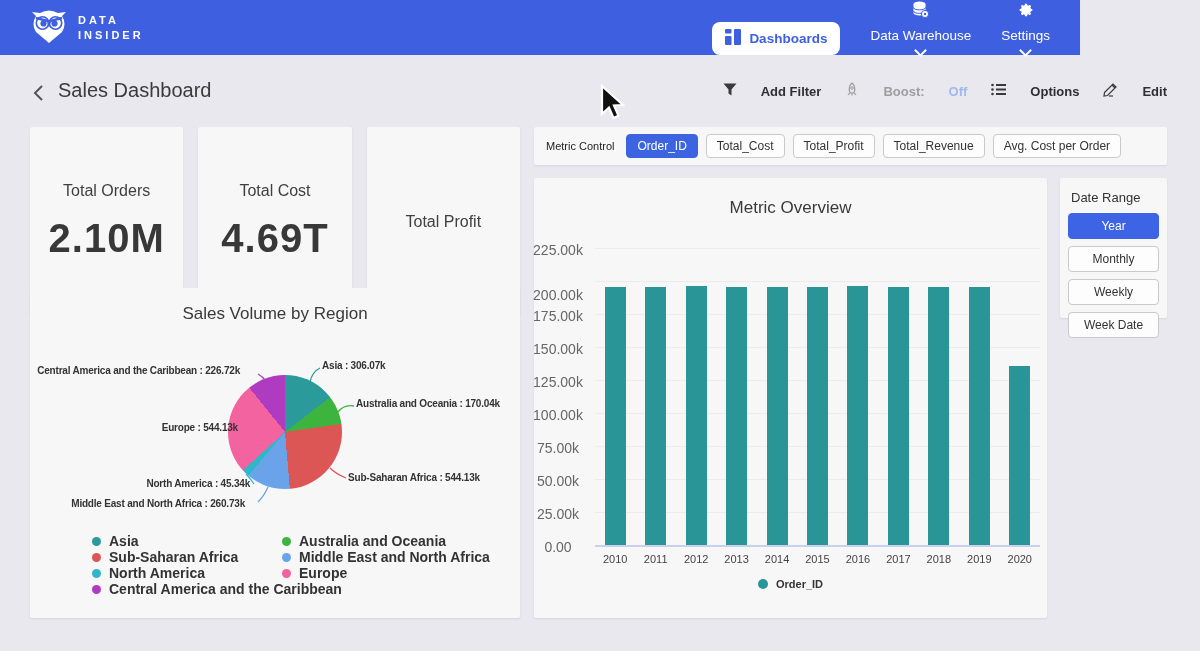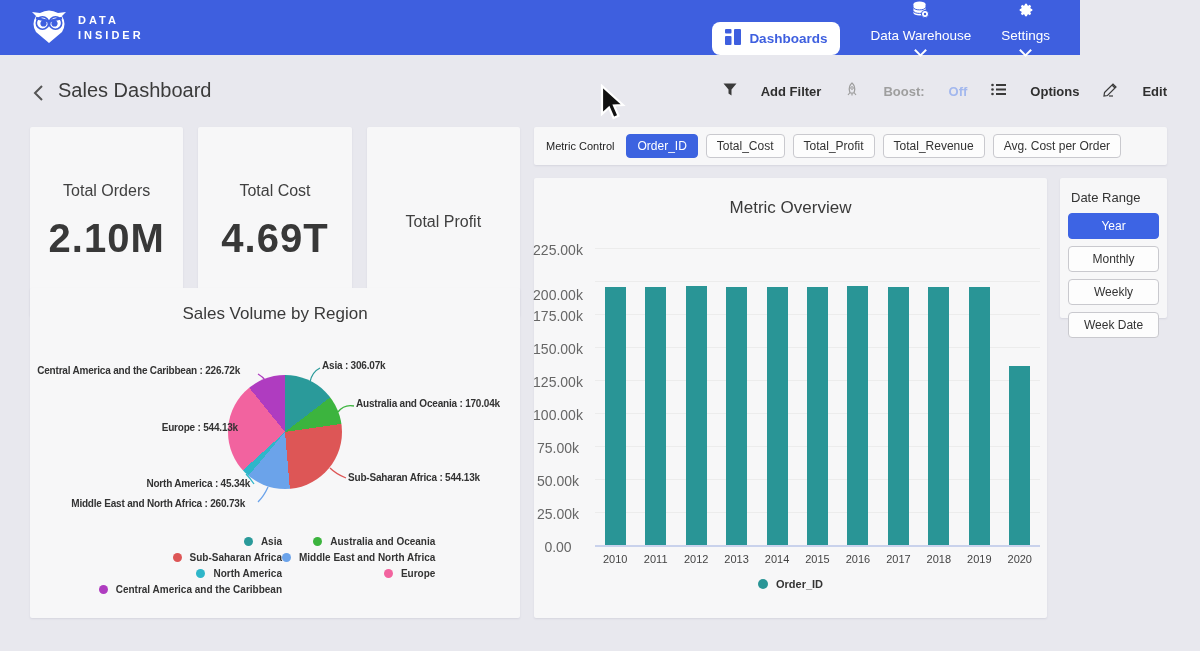--- a/index.html
+++ b/index.html
@@ -38,21 +38,21 @@
   .chip { background:#fdfdfd; border:1px solid #c9c9ce; border-radius:4px; padding:4px 10px; font-size:12px; color:#333; cursor:pointer; }
   .chip-selected { background:#3c63e0; border-color:#3c63e0; color:#fff; }
 
   
   .pie-card { left:30px; top:288px; width:490px; height:330px; }
   .pie-title { position:absolute; left:0; top:16px; width:100%; text-align:center; font-size:17px; color:#3a3a3a; }
   .pie { position:absolute; left:198px; top:87px; width:114px; height:114px; border-radius:50%; }
   .pie-label { position:absolute; font-size:10px; font-weight:bold; color:#333; white-space:nowrap; letter-spacing:-0.2px; }
   .leader-svg { position:absolute; inset:0; width:490px; height:330px; pointer-events:none; }
   .pie-legend { position:absolute; left:62px; top:245px; display:grid; grid-template-columns:190px auto; grid-auto-rows:16px; column-gap:0; }
-  .legend-item { display:flex; align-items:center; gap:8px; font-size:10px; font-weight:bold; color:#333; white-space:nowrap; cursor:pointer;justify-content:flex-end; }
+  .legend-item { display:flex; align-items:center; gap:8px; font-size:14px; font-weight:bold; color:#333; white-space:nowrap; cursor:pointer; }
   .legend-dot { width:9px; height:9px; border-radius:50%; flex:0 0 auto; }
 
   
   .chart-card { left:534px; top:178px; width:513px; height:440px; }
   .chart-title { position:absolute; left:0; top:20px; width:100%; text-align:center; font-size:17px; color:#3a3a3a; }
   .plot { position:absolute; left:61px; top:70px; width:445px; height:297px; }
   .gridline { position:absolute; left:0; width:100%; height:1px; background:#ececec; }
   .gridline.zero { background:#c9d2ec; height:2px; }
   .ytick { position:absolute; right:452px; width:60px; text-align:center; font-size:14px; color:#666; transform:translateY(-6px); }
   .bars { position:absolute; left:0; bottom:0; width:100%; height:100%; display:flex; align-items:flex-end; }

